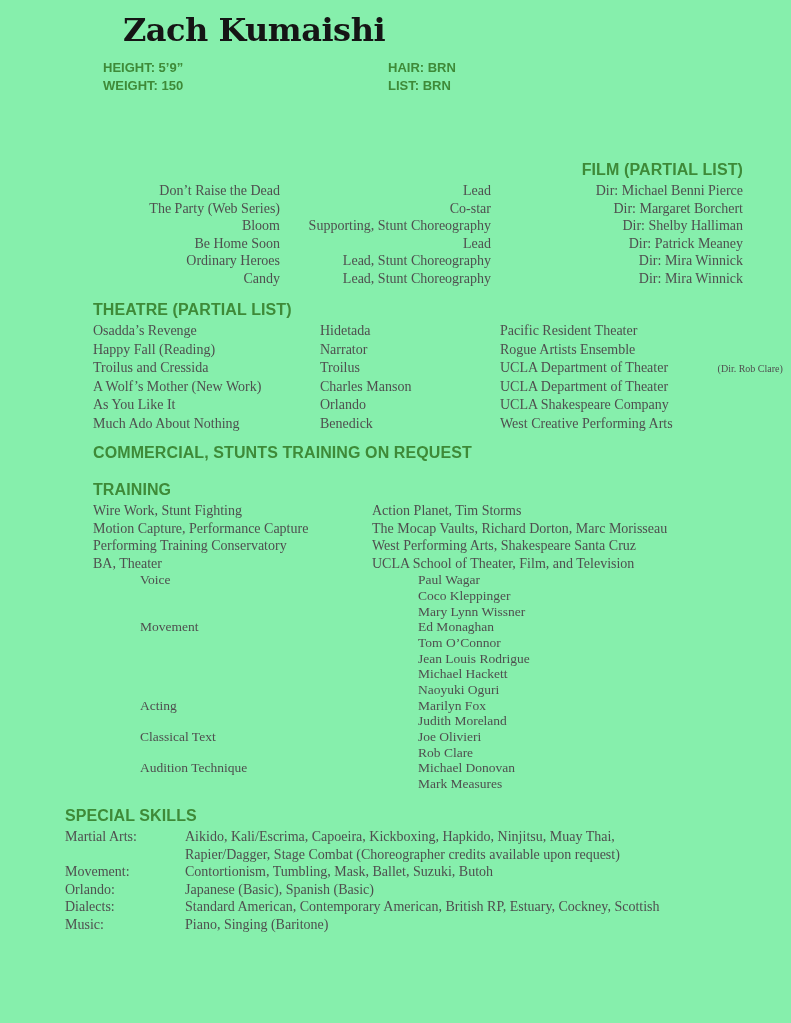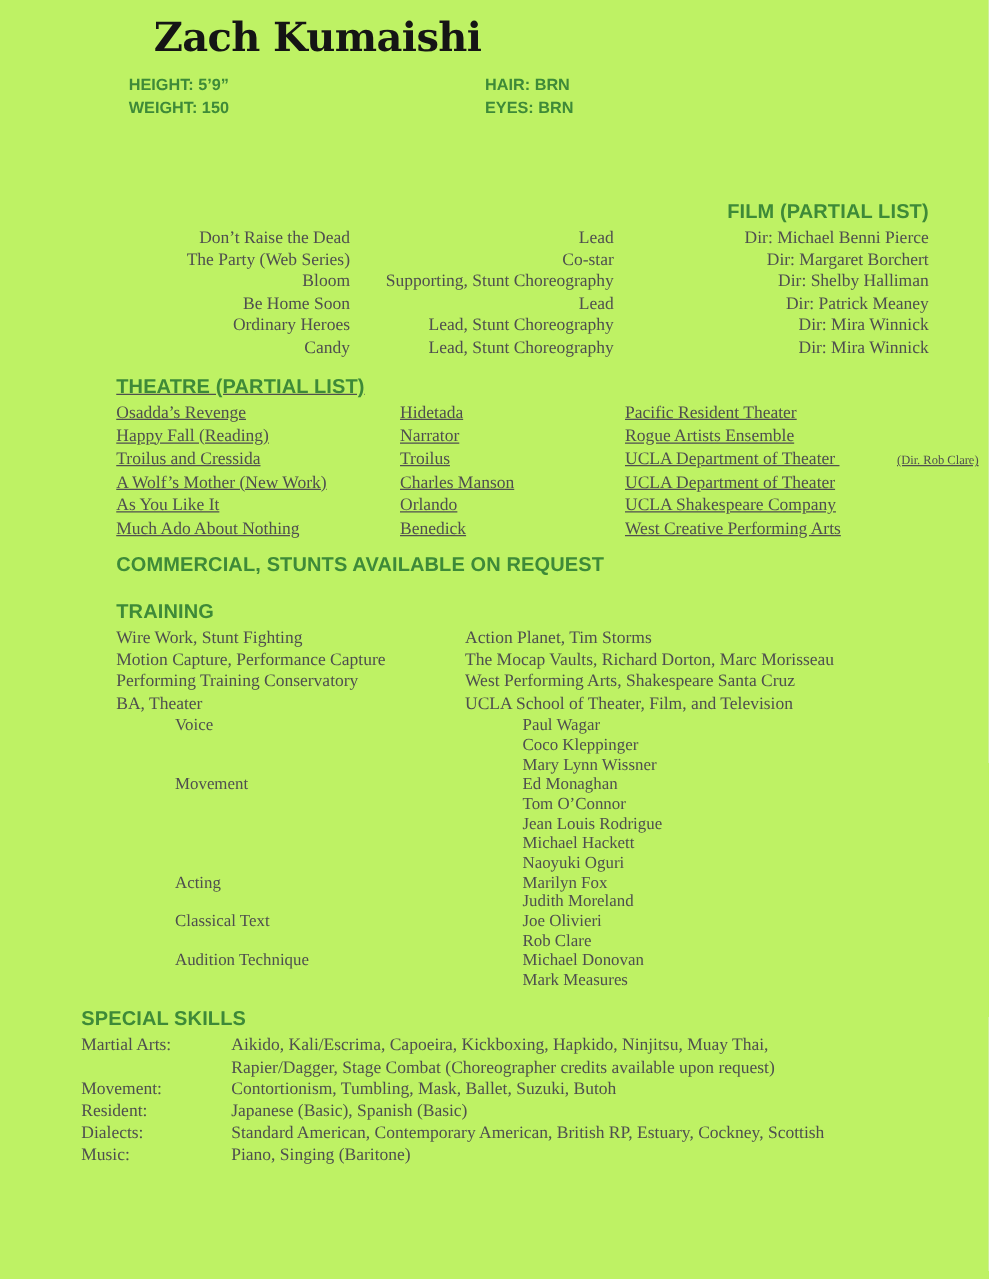--- a/index.html
+++ b/index.html
@@ -1,19 +1,19 @@
 <!DOCTYPE html>
 <html><head>
 <meta charset="utf-8">
 <style>
   html,body{margin:0;padding:0;background:#e9e9e9;}
   .page{
     position:relative;
     width:791px;height:1023px;
-    background:#bef264;
+    background:#86efac;
     font-family:"Liberation Serif", serif;
     color:#4f4f4f;
     overflow:hidden;
   }
   .title{
     position:absolute;left:123px;top:10px;
     font-family:"DejaVu Serif", serif;
     font-weight:700;font-size:32px;line-height:40px;
     color:#151515;letter-spacing:-0.5px;
   }
@@ -49,21 +49,21 @@
 <body>
 
 <div class="page" style="--green:#3e8a38;">
 
   <div class="title">Zach Kumaishi</div>
 
   <div class="stats">
     <span class="cell">HEIGHT: 5’9”</span>
     <span class="cell">HAIR: BRN</span>
     <span class="cell">WEIGHT: 150</span>
-    <span class="cell">EYES: BRN</span>
+    <span class="cell">LIST: BRN</span>
   </div>
 
   <div class="section" style="top:160px;text-align:right;">
     <h2 class="section-heading">FILM (PARTIAL LIST)</h2>
     <div class="row film-row">
       <span class="cell">Don’t Raise the Dead</span>
       <span class="cell">Lead</span>
       <span class="cell">Dir: Michael Benni Pierce</span>
     </div>
     <div class="row film-row">
@@ -86,21 +86,21 @@
       <span class="cell">Lead, Stunt Choreography</span>
       <span class="cell">Dir: Mira Winnick</span>
     </div>
     <div class="row film-row">
       <span class="cell">Candy</span>
       <span class="cell">Lead, Stunt Choreography</span>
       <span class="cell">Dir: Mira Winnick</span>
     </div>
   </div>
 
-  <div class="section" style="top:300px;text-decoration:underline;">
+  <div class="section" style="top:300px;">
     <h2 class="section-heading">THEATRE (PARTIAL LIST)</h2>
     <div class="row theatre-row">
       <span class="cell">Osadda’s Revenge</span>
       <span class="cell">Hidetada</span>
       <span class="cell"><span>Pacific Resident Theater</span><span class="venue-note"></span></span>
     </div>
     <div class="row theatre-row">
       <span class="cell">Happy Fall (Reading)</span>
       <span class="cell">Narrator</span>
       <span class="cell"><span>Rogue Artists Ensemble</span><span class="venue-note"></span></span>
@@ -121,21 +121,21 @@
       <span class="cell"><span>UCLA Shakespeare Company</span><span class="venue-note"></span></span>
     </div>
     <div class="row theatre-row">
       <span class="cell">Much Ado About Nothing</span>
       <span class="cell">Benedick</span>
       <span class="cell"><span>West Creative Performing Arts</span><span class="venue-note"></span></span>
     </div>
   </div>
 
   <div class="section" style="top:443px;">
-    <h2 class="section-heading">COMMERCIAL, STUNTS AVAILABLE ON REQUEST</h2>
+    <h2 class="section-heading">COMMERCIAL, STUNTS TRAINING ON REQUEST</h2>
   </div>
 
   <div class="section" style="top:480px;">
     <h2 class="section-heading">TRAINING</h2>
     <div class="row training-row">
       <span class="cell">Wire Work, Stunt Fighting</span>
       <span class="cell">Action Planet, Tim Storms</span>
     </div>
     <div class="row training-row">
       <span class="cell">Motion Capture, Performance Capture</span>
@@ -216,21 +216,21 @@
     </div>
     <div class="row skills-row">
       <span class="cell"></span>
       <span class="cell">Rapier/Dagger, Stage Combat (Choreographer credits available upon request)</span>
     </div>
     <div class="row skills-row">
       <span class="cell">Movement:</span>
       <span class="cell">Contortionism, Tumbling, Mask, Ballet, Suzuki, Butoh</span>
     </div>
     <div class="row skills-row">
-      <span class="cell">Resident:</span>
+      <span class="cell">Orlando:</span>
       <span class="cell">Japanese (Basic), Spanish (Basic)</span>
     </div>
     <div class="row skills-row">
       <span class="cell">Dialects:</span>
       <span class="cell">Standard American, Contemporary American, British RP, Estuary, Cockney, Scottish</span>
     </div>
     <div class="row skills-row">
       <span class="cell">Music:</span>
       <span class="cell">Piano, Singing (Baritone)</span>
     </div>

